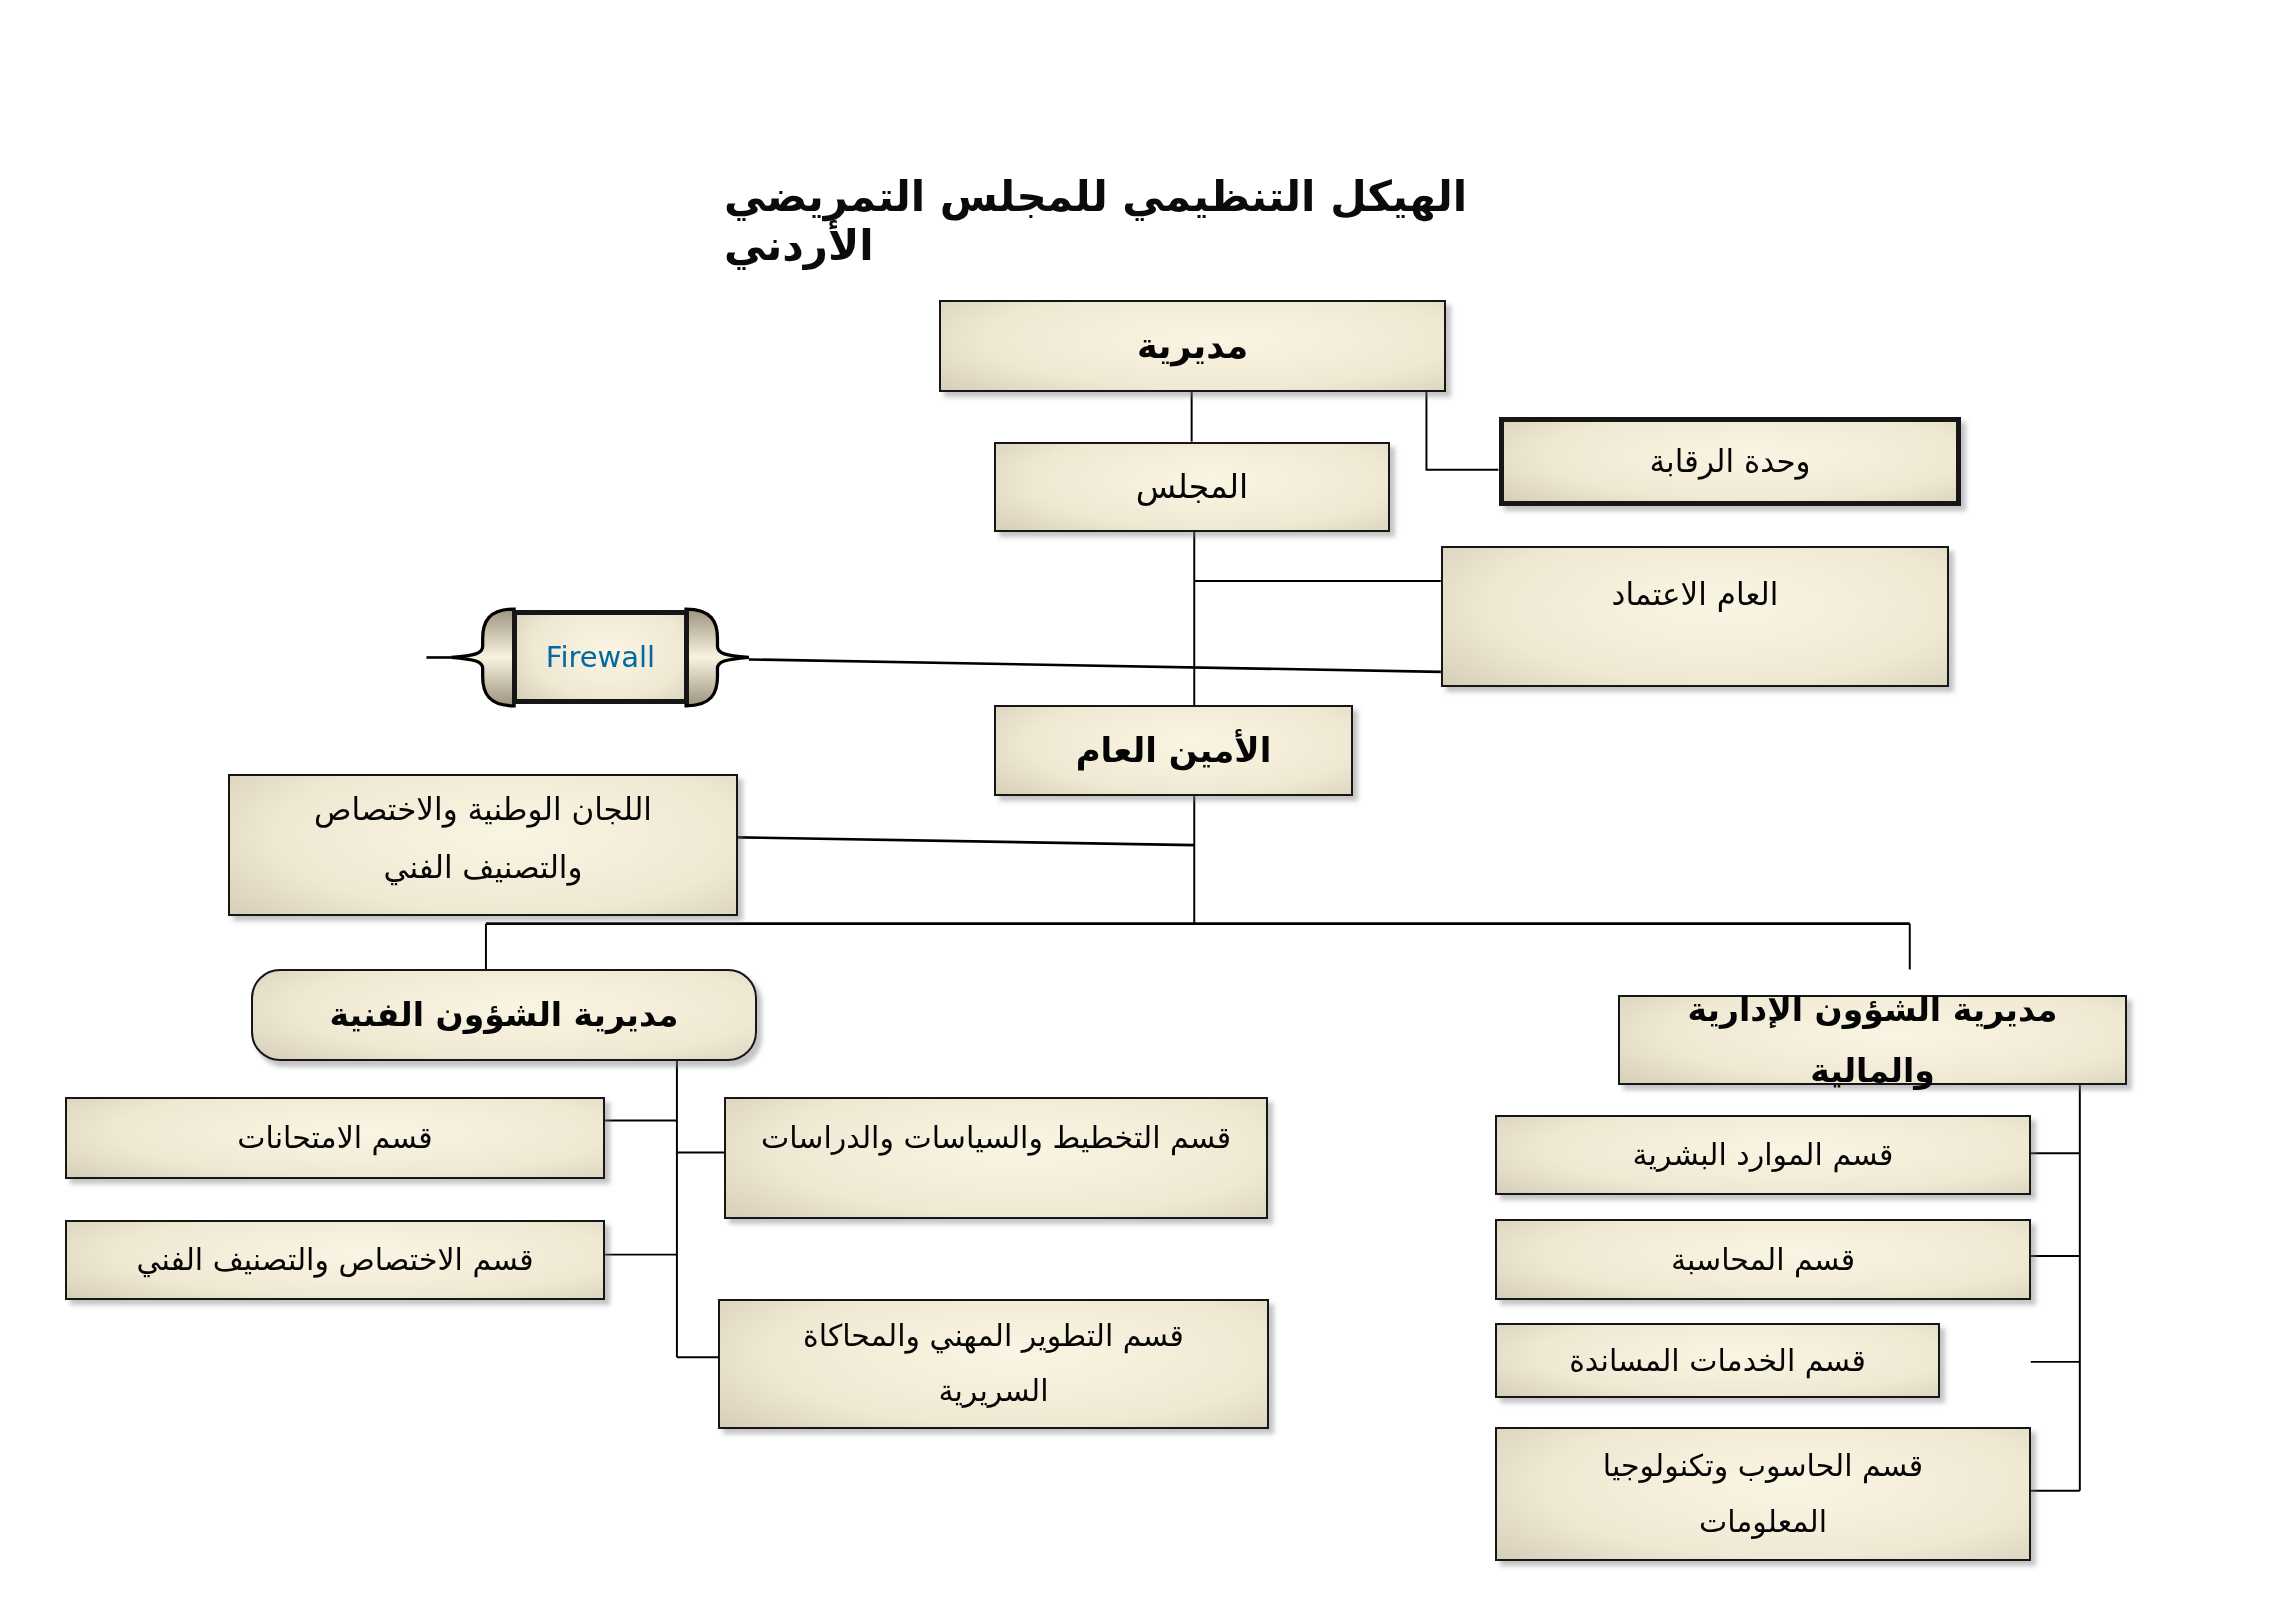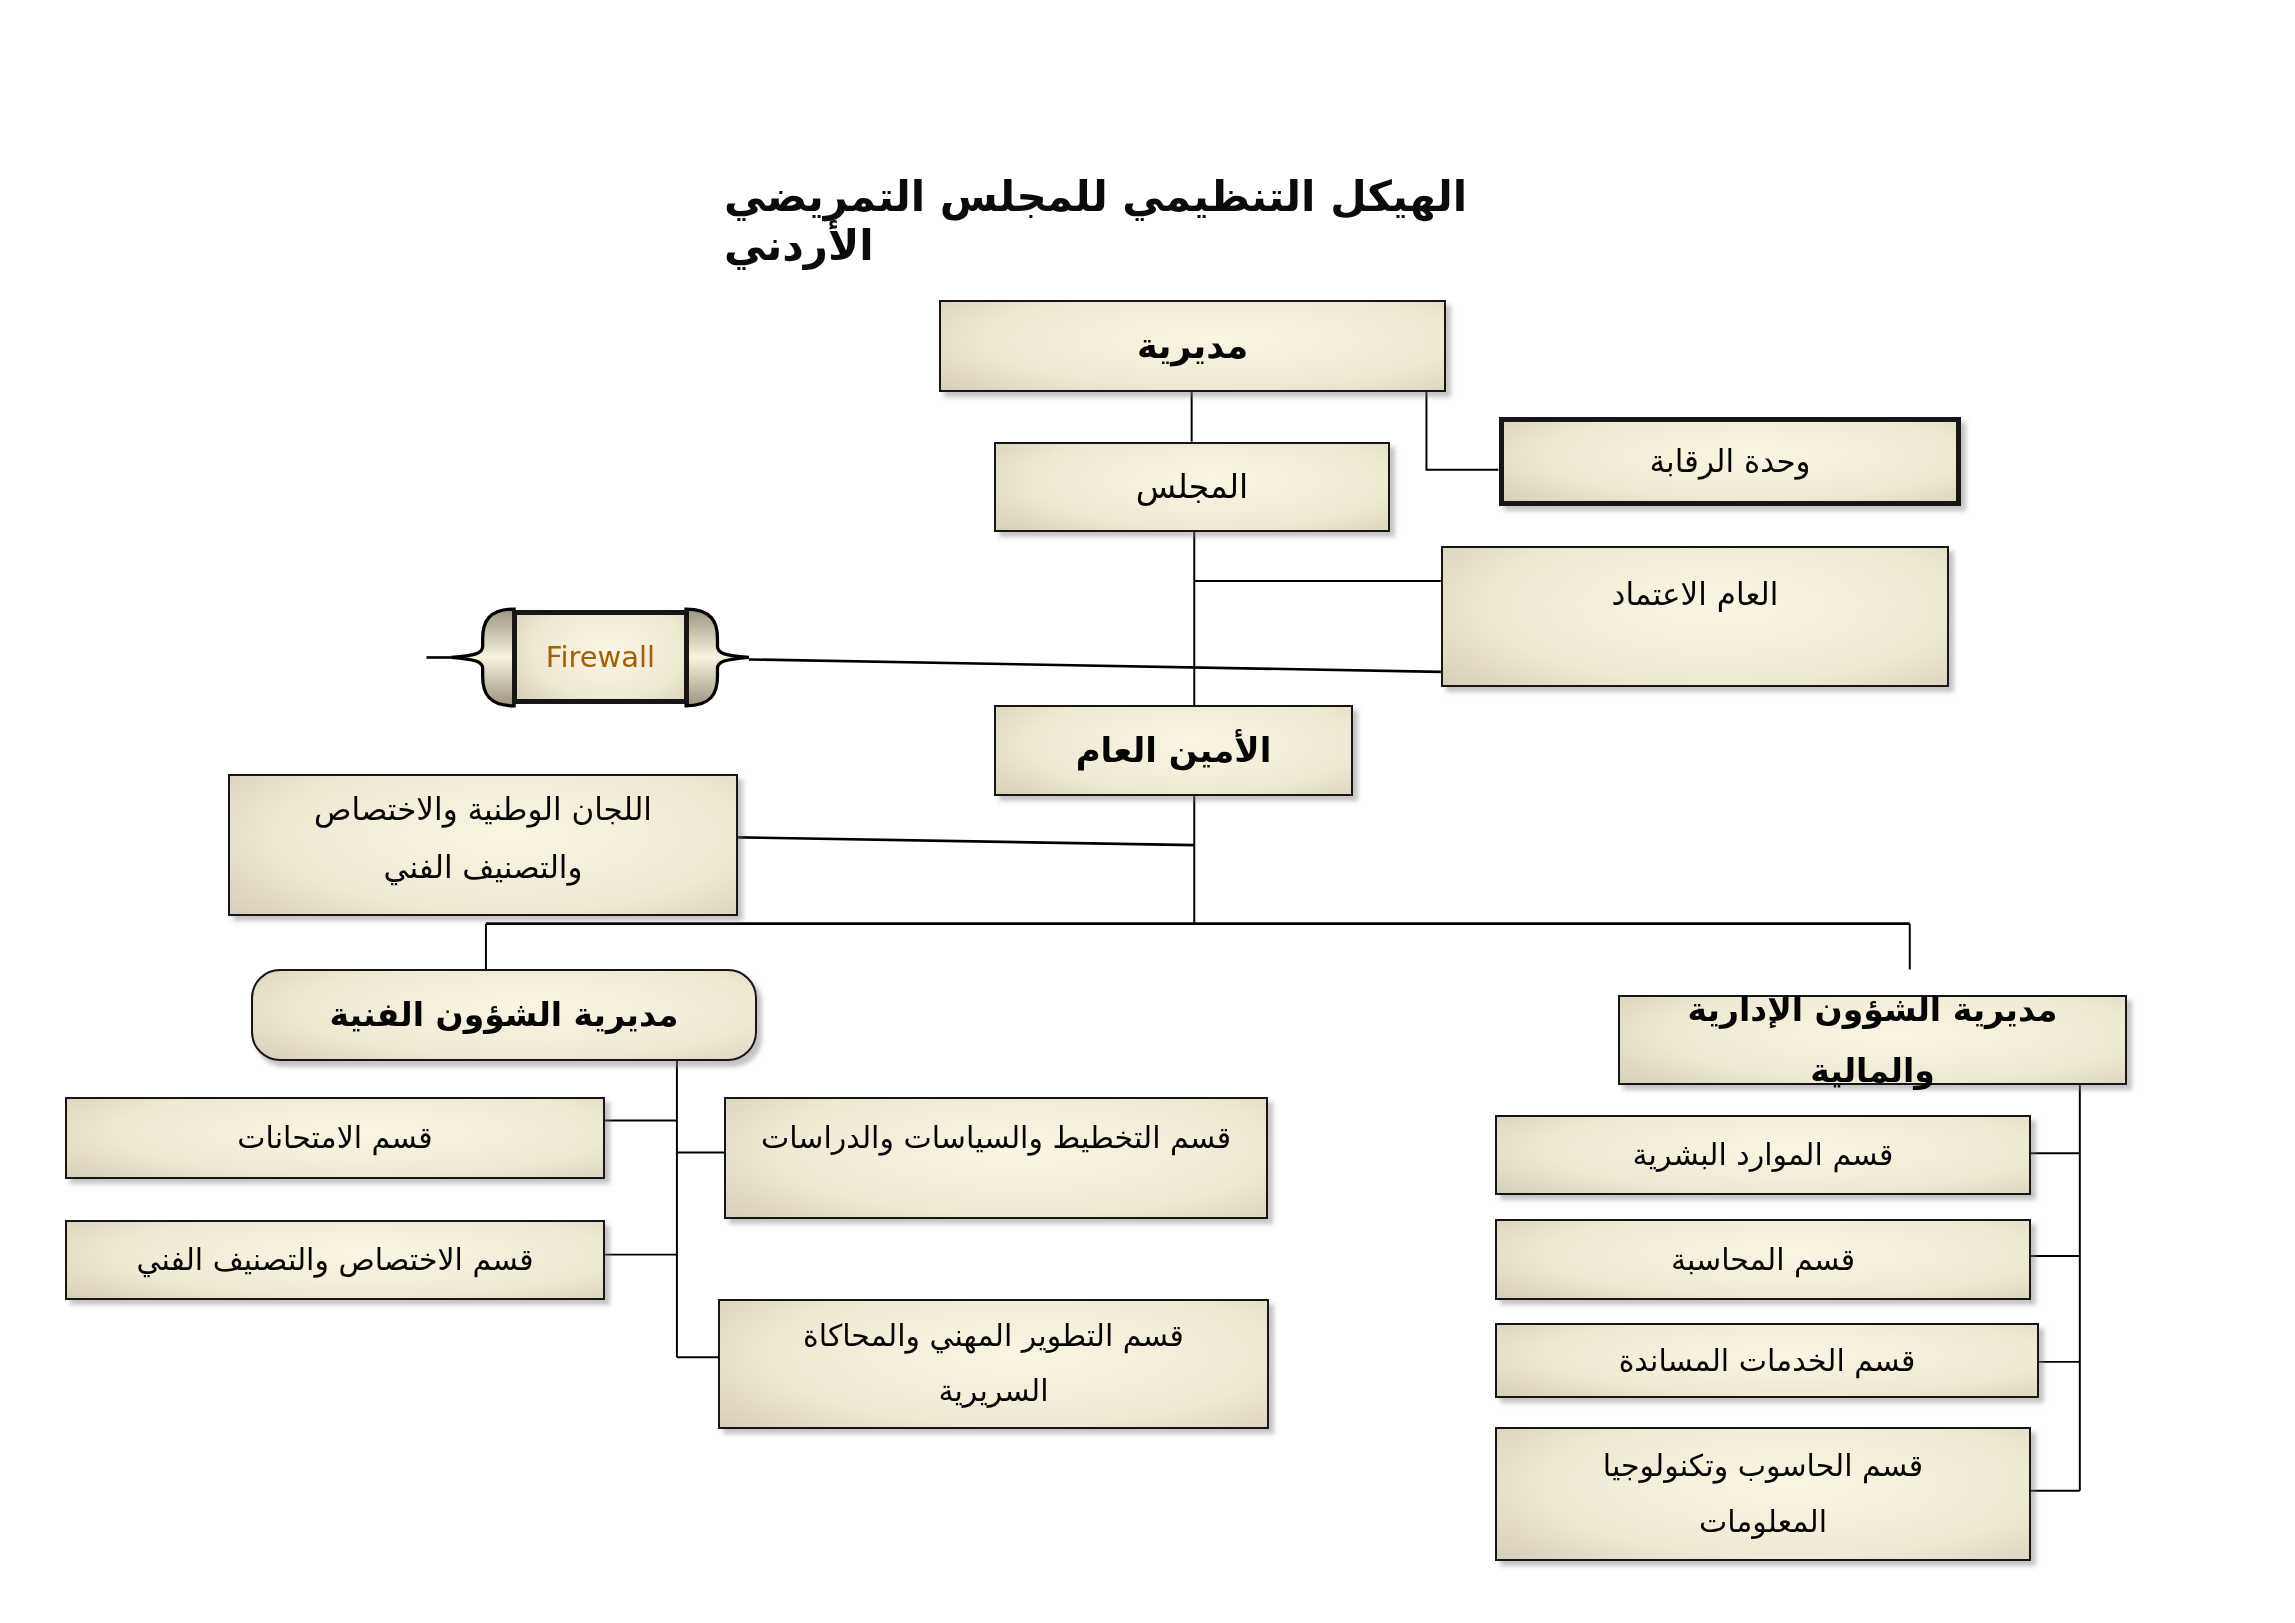--- a/index.html
+++ b/index.html
@@ -17,21 +17,21 @@
     box-shadow:4.6px 5.2px 4.6px rgba(125,125,125,0.45);
     display:flex;justify-content:center;align-items:center;
     color:#050505;font-size:30px;}
   .node .label{white-space:pre-line;text-align:center;direction:rtl;line-height:1.85;}
   .node.thick{border-width:5.9px;}
   .node.bold{font-weight:bold;}
   .node.top-align{align-items:flex-start;}
 
   .fw-label{position:absolute;left:512px;top:610px;width:177px;height:94px;
     display:flex;align-items:center;justify-content:center;
-    color:#a16207;font-size:29px;font-weight:normal;}
+    color:#0369a1;font-size:29px;font-weight:normal;}
 </style>
 </head>
 <body>
 
 <div id="canvas">
 
   <svg class="connector-layer" viewBox="0 0 3509 2481" xmlns="http://www.w3.org/2000/svg">
     <defs>
       <linearGradient id="braceGrad" x1="0" y1="0" x2="0" y2="1">
         <stop offset="0" stop-color="#9c9480"></stop>
@@ -128,21 +128,21 @@
   </div>
 
   <div class="node" style="left:1495px;top:1115px;width:536px;height:80px;">
     <span class="label">قسم الموارد البشرية</span>
   </div>
 
   <div class="node" style="left:1495px;top:1219px;width:536px;height:81px;">
     <span class="label">قسم المحاسبة</span>
   </div>
 
-  <div class="node" style="left:1495px;top:1323px;width:544px;height:75px;justify-content:center;">
+  <div class="node" style="left:1495px;top:1323px;width:445px;height:75px;justify-content:center;">
     <span class="label">قسم الخدمات المساندة</span>
   </div>
 
   <div class="node top-align" style="left:1495px;top:1427px;width:536px;height:134px;padding-top:9.2px;">
     <span class="label">قسم الحاسوب وتكنولوجيا
 المعلومات</span>
   </div>
 
 </div>
 

